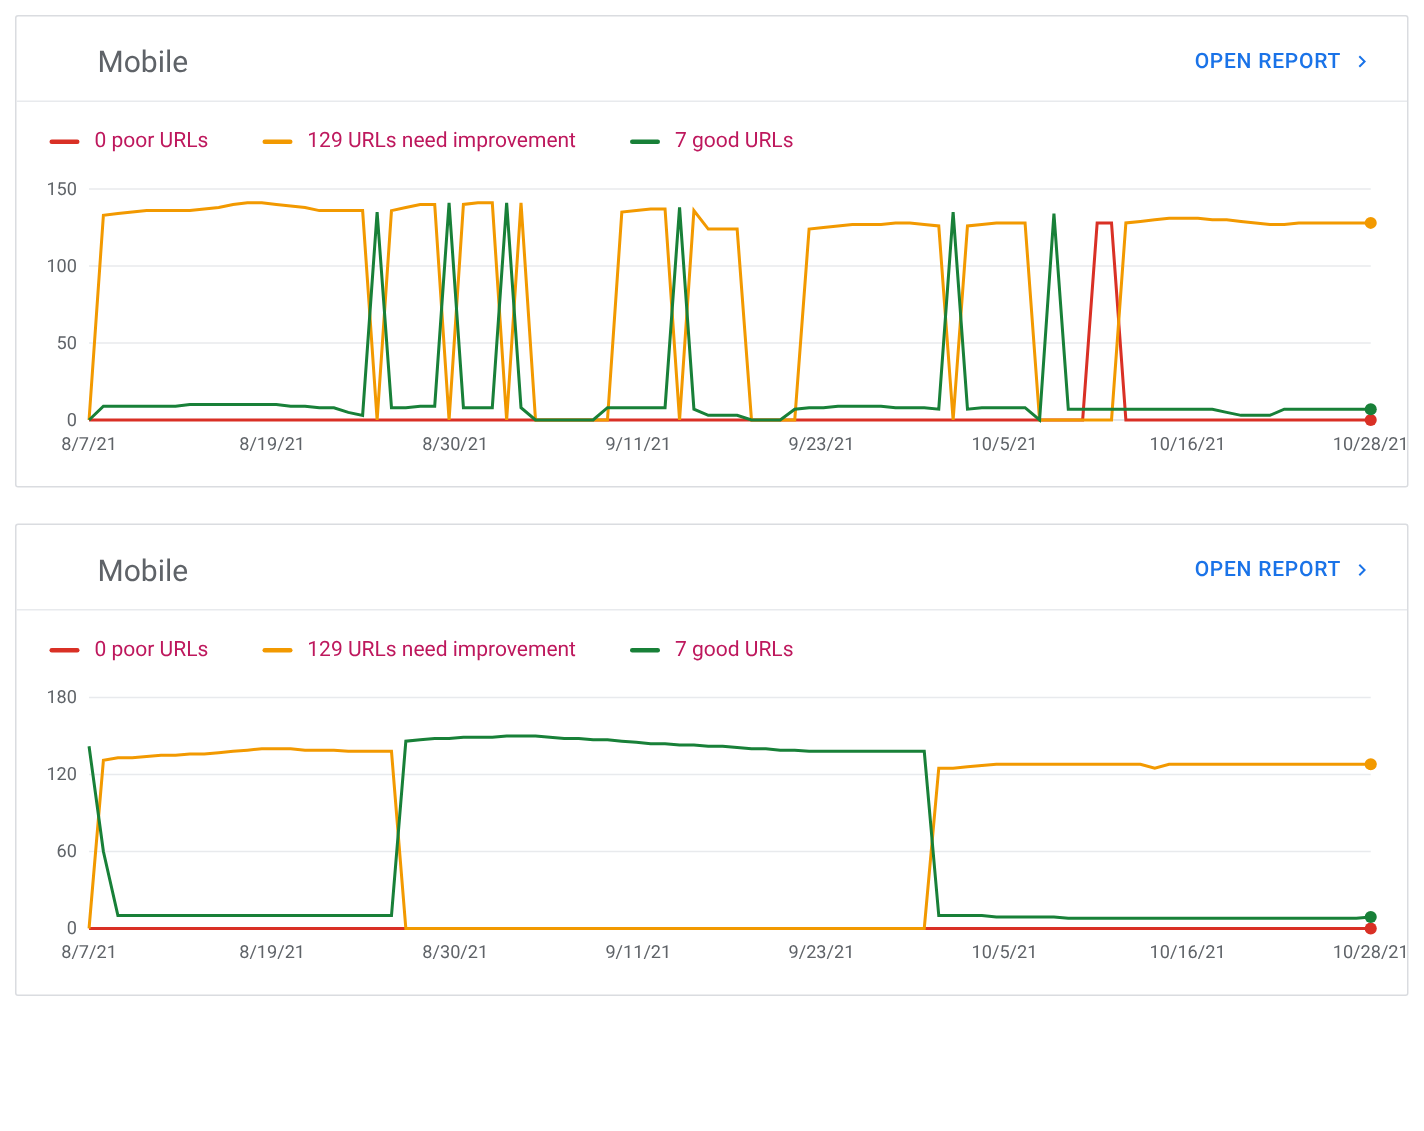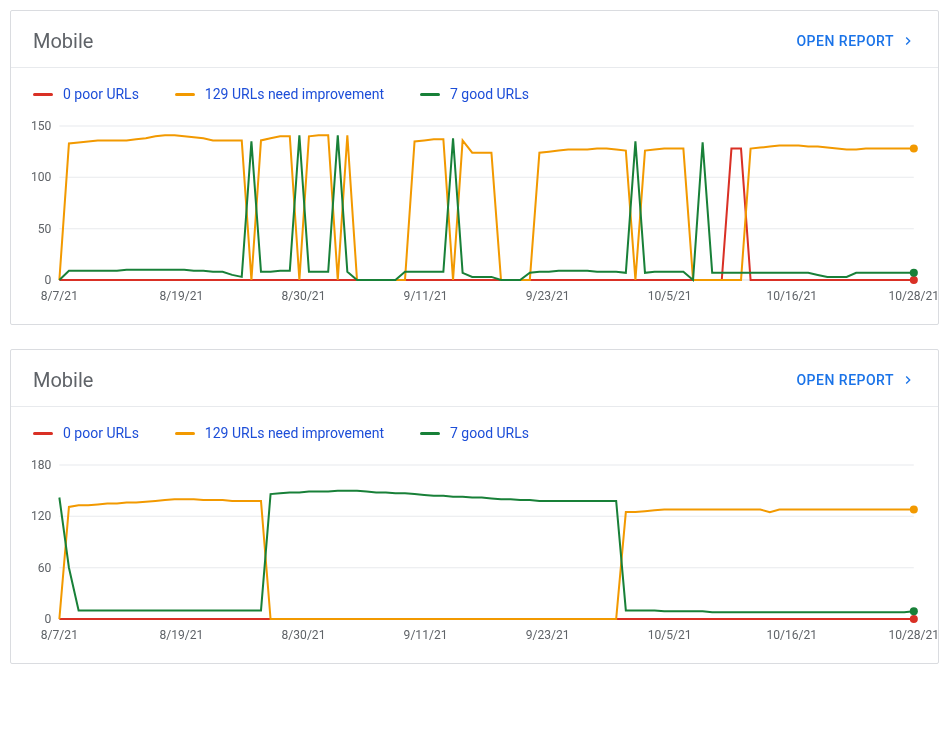--- a/index.html
+++ b/index.html
@@ -20,38 +20,39 @@
     display: flex;
     justify-content: space-between;
     align-items: center;
     padding: 18px 22px 14px 22px;
     border-bottom: 1px solid #e8eaed;
   }
   .panel-title {
     font-size: 20px;
     color: #5f6368;
     font-weight: 400;
+    margin-left: 32px;
   }
   .open-report {
     display: flex;
     align-items: flex-end;
     color: #1a73e8;
     font-size: 14px;
     font-weight: 500;
     letter-spacing: 0.5px;
     cursor: pointer;
   }
   .open-report svg { margin-left: 6px; }
   .legend {
     display: flex;
     align-items: center;
     padding: 18px 22px 6px 22px;
     gap: 36px;
     font-size: 14px;
-    color: #1d4ed8;
+    color: #be185d;
   }
   .legend-item { display: flex; align-items: center; }
   .dash {
     width: 20px;
     height: 3px;
     border-radius: 2px;
     margin-right: 10px;
   }
   .dash.poor { background: #d93025; }
   .dash.need { background: #f29900; }

